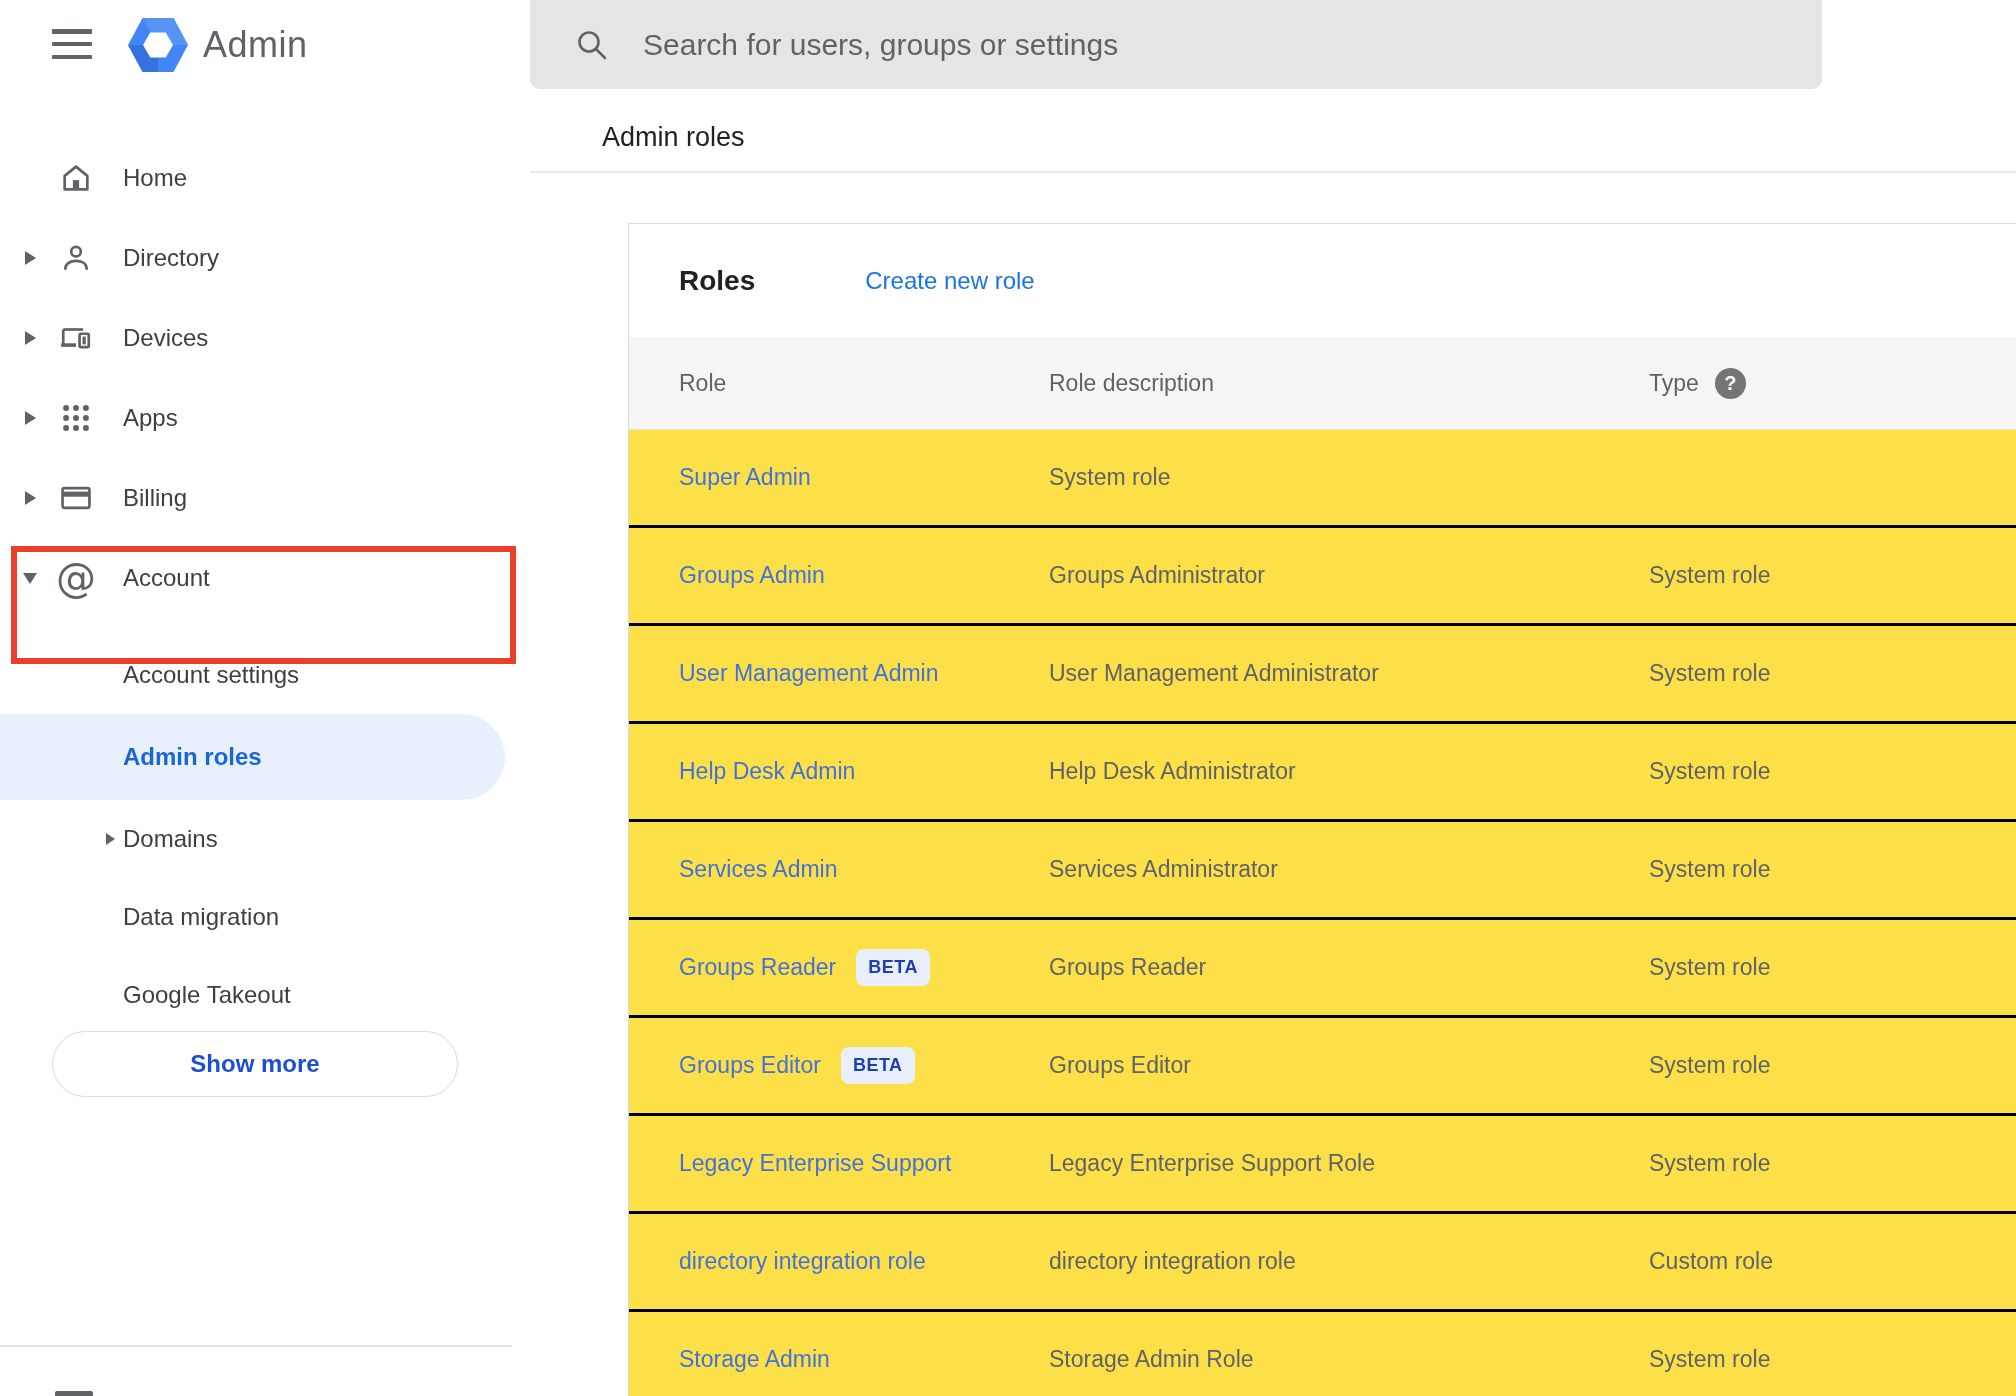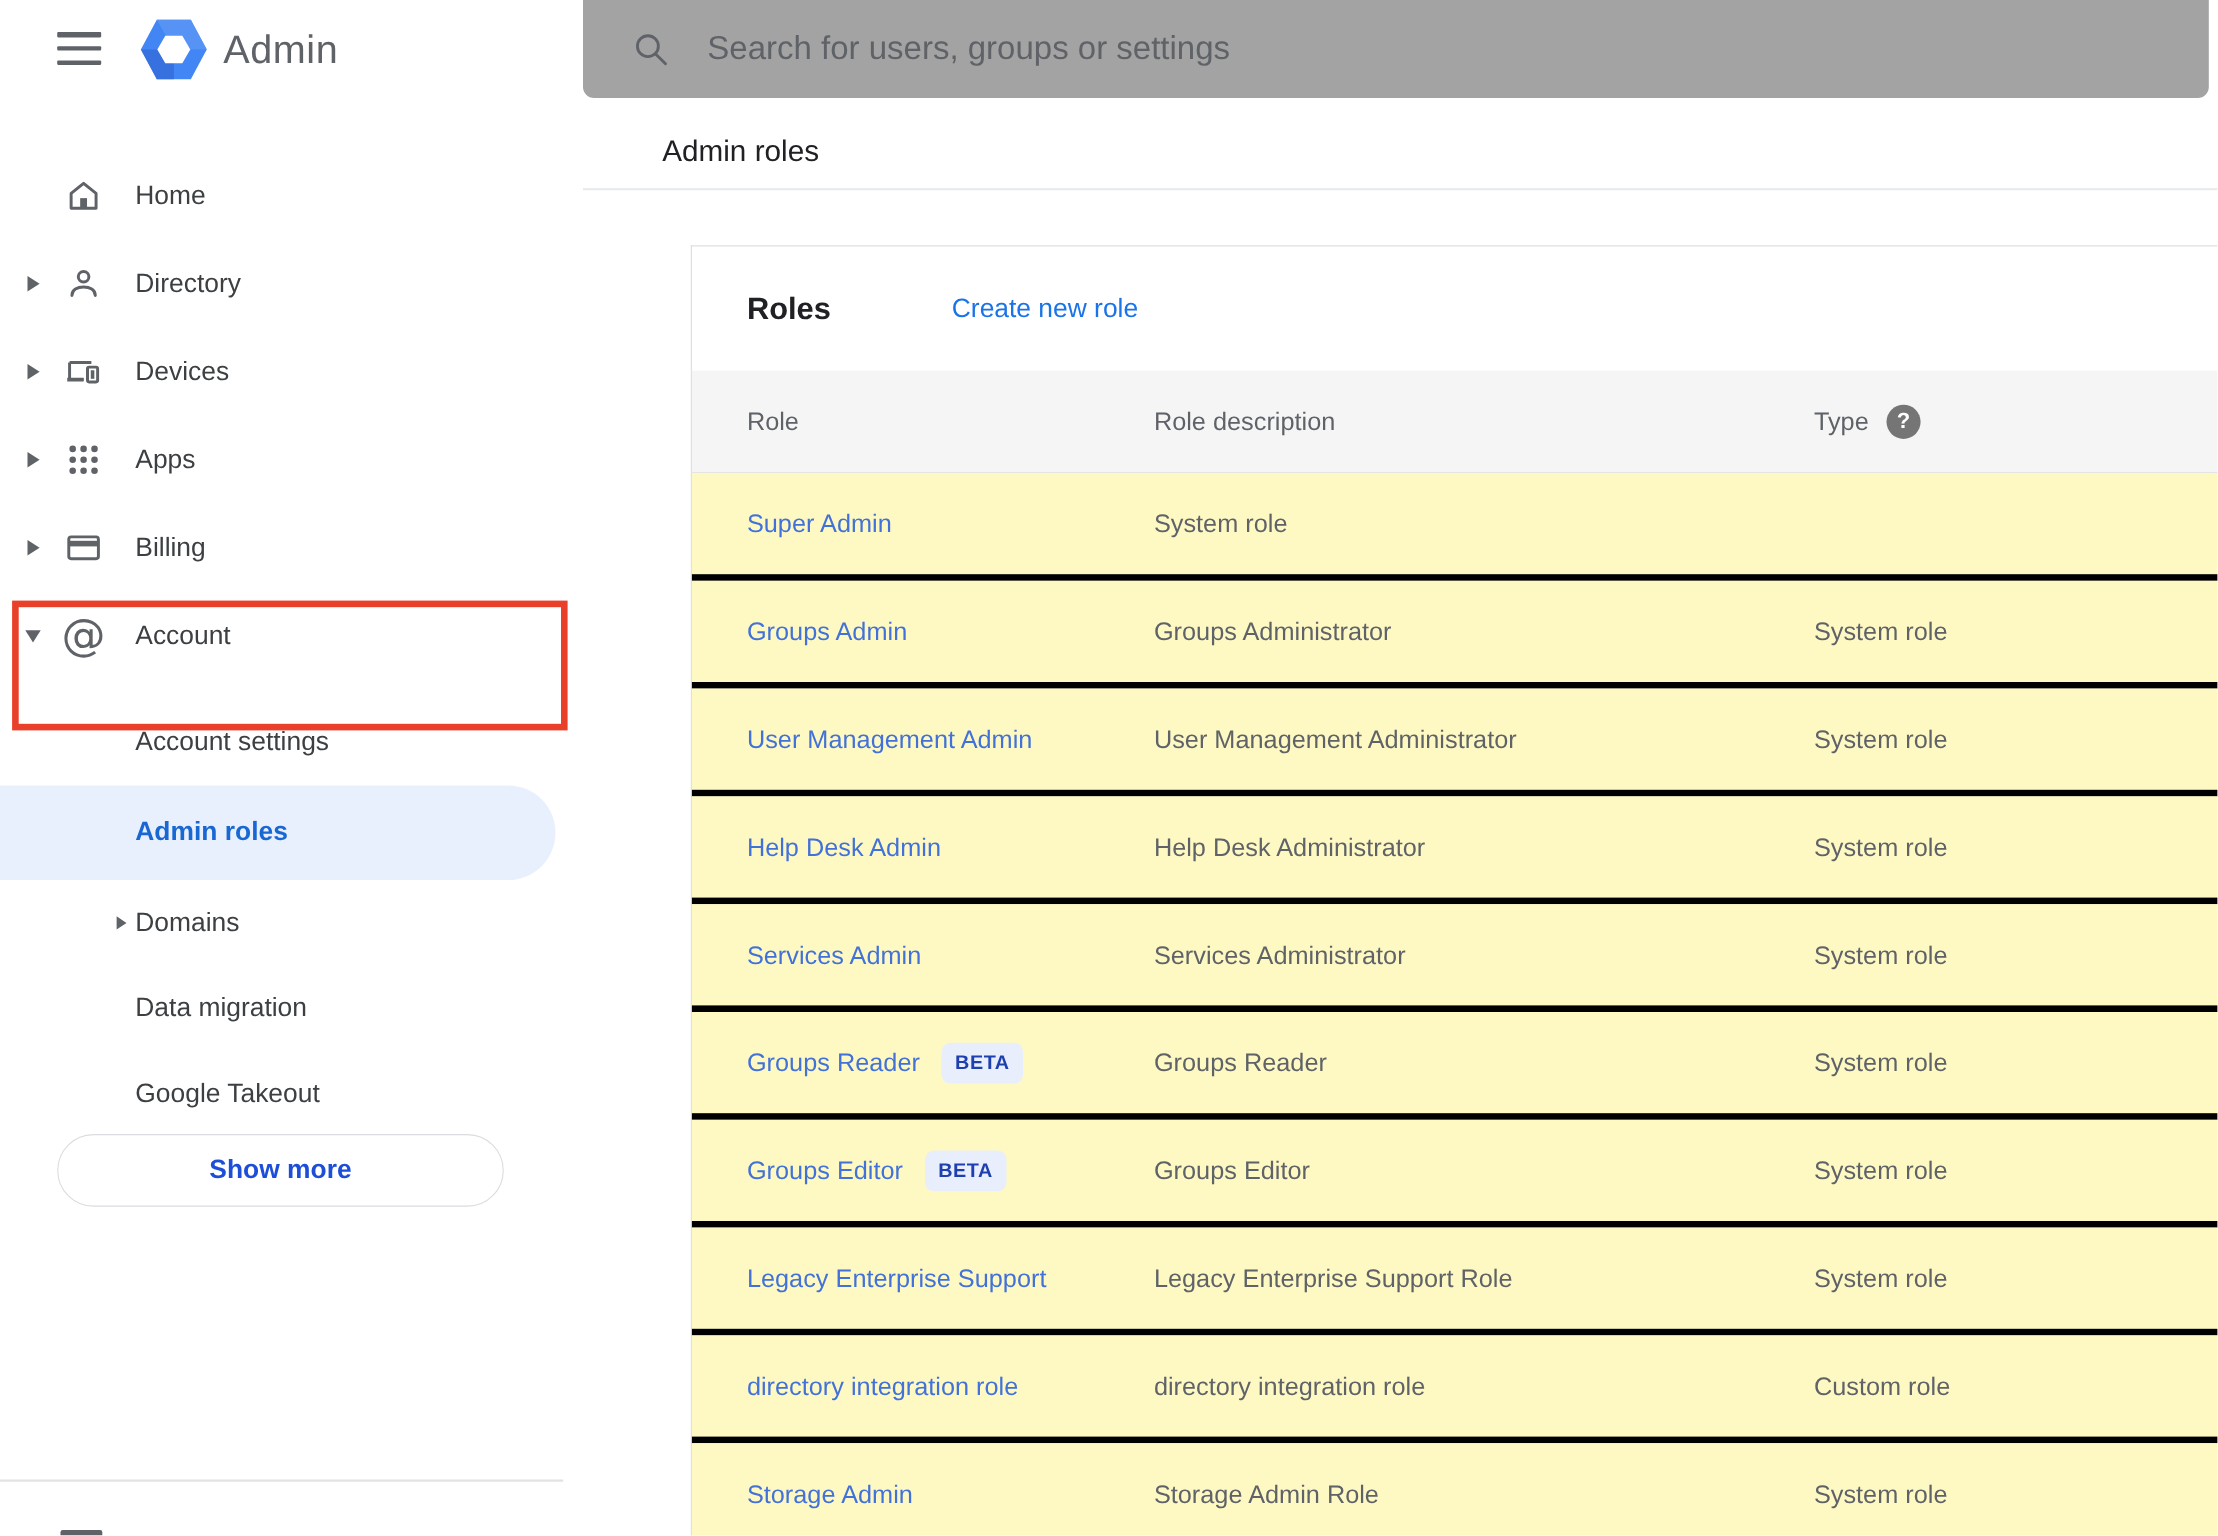--- a/index.html
+++ b/index.html
@@ -40,38 +40,38 @@
   .red-box { position:absolute; left:11px; top:546px; width:505px; height:118px; border:6px solid #e8402a; z-index:30; pointer-events:none; }
 
   .show-more { position:absolute; left:52px; top:1031px; width:406px; height:66px; border:1.5px solid #dadce0; border-radius:33px; background:#fff; display:flex; align-items:center; justify-content:center; font-size:24px; color:#1d4ed8; font-weight:bold; cursor:pointer; font-family:"Liberation Sans", sans-serif; }
 
   .sidebar-divider { position:absolute; left:0; top:1345px; width:512px; height:2px; background:#e2e2e2; }
   .partial-icon { position:absolute; left:55px; bottom:0; width:38px; height:5px; background:#5f6368; border-radius:2px 2px 0 0; }
 
   
   .main { position:absolute; left:530px; top:0; width:1486px; height:1396px; }
 
-  .search-bar { position:absolute; left:0; top:0; width:1478px; height:89px; background:#a3a3a3; border-radius:0 0 10px 10px; display:flex; align-items:center; }
+  .search-bar { position:absolute; left:0; top:0; width:1292px; height:89px; background:#e5e5e5; border-radius:0 0 10px 10px; display:flex; align-items:center; }
   .search-icon { margin-left:45px; width:34px; height:34px; }
   .search-input { flex:1; margin-left:34px; margin-right:30px; border:none; outline:none; background:transparent; font-size:30px; color:#3c4043; font-family:"Liberation Sans", sans-serif; }
   .search-input::placeholder { color:#5f6368; opacity:1; }
 
   .breadcrumb { position:absolute; left:72px; top:122px; font-size:27px; color:#202124; }
   .breadcrumb-divider { position:absolute; left:0; top:171px; width:1486px; height:2px; background:#e8eaed; }
 
   .card { position:absolute; left:98px; top:223px; width:1388px; height:1253px; background:#fff; border-left:1.5px solid #dadce0; border-top:1.5px solid #dadce0; }
   .card-header { height:113px; display:flex; align-items:center; }
   .card-title { margin-left:50px; font-size:28px; font-weight:bold; color:#202124; }
   .create-link { margin-left:110px; font-size:24px; color:#1a73e8; cursor:pointer; }
 
   .tbl-header { height:93px; background:#f5f5f6; display:grid; grid-template-columns:370px 600px 1fr; align-items:center; padding-left:50px; border-bottom:1px solid #e4e4e4; }
   .tbl-header .th { font-size:23px; color:#5f6368; display:flex; align-items:center; }
   .help-circle { margin-left:16px; width:31px; height:31px; border-radius:50%; background:#757575; color:#fff; font-size:20px; font-weight:bold; display:flex; align-items:center; justify-content:center; cursor:pointer; }
 
-  .tbl-row { height:98px; display:grid; grid-template-columns:370px 600px 1fr; align-items:center; padding-left:50px; border-bottom:6px solid #000000; background:#fef9c3; }
+  .tbl-row { height:98px; display:grid; grid-template-columns:370px 600px 1fr; align-items:center; padding-left:50px; border-bottom:3px solid #000000; background:#fde047; }
   .role-cell { display:flex; align-items:center; }
   .role-link { font-size:23px; color:#4272d9; cursor:pointer; white-space:nowrap; }
   .beta-badge { margin-left:20px; padding:8px 12px; border-radius:8px; background:#e8eefc; color:#1e3fae; font-size:18px; font-weight:bold; letter-spacing:0.5px; }
   .desc-cell, .type-cell { font-size:23px; color:#5f6368; }
 </style>
 </head>
 <body>
 
 <div class="sidebar">
 

